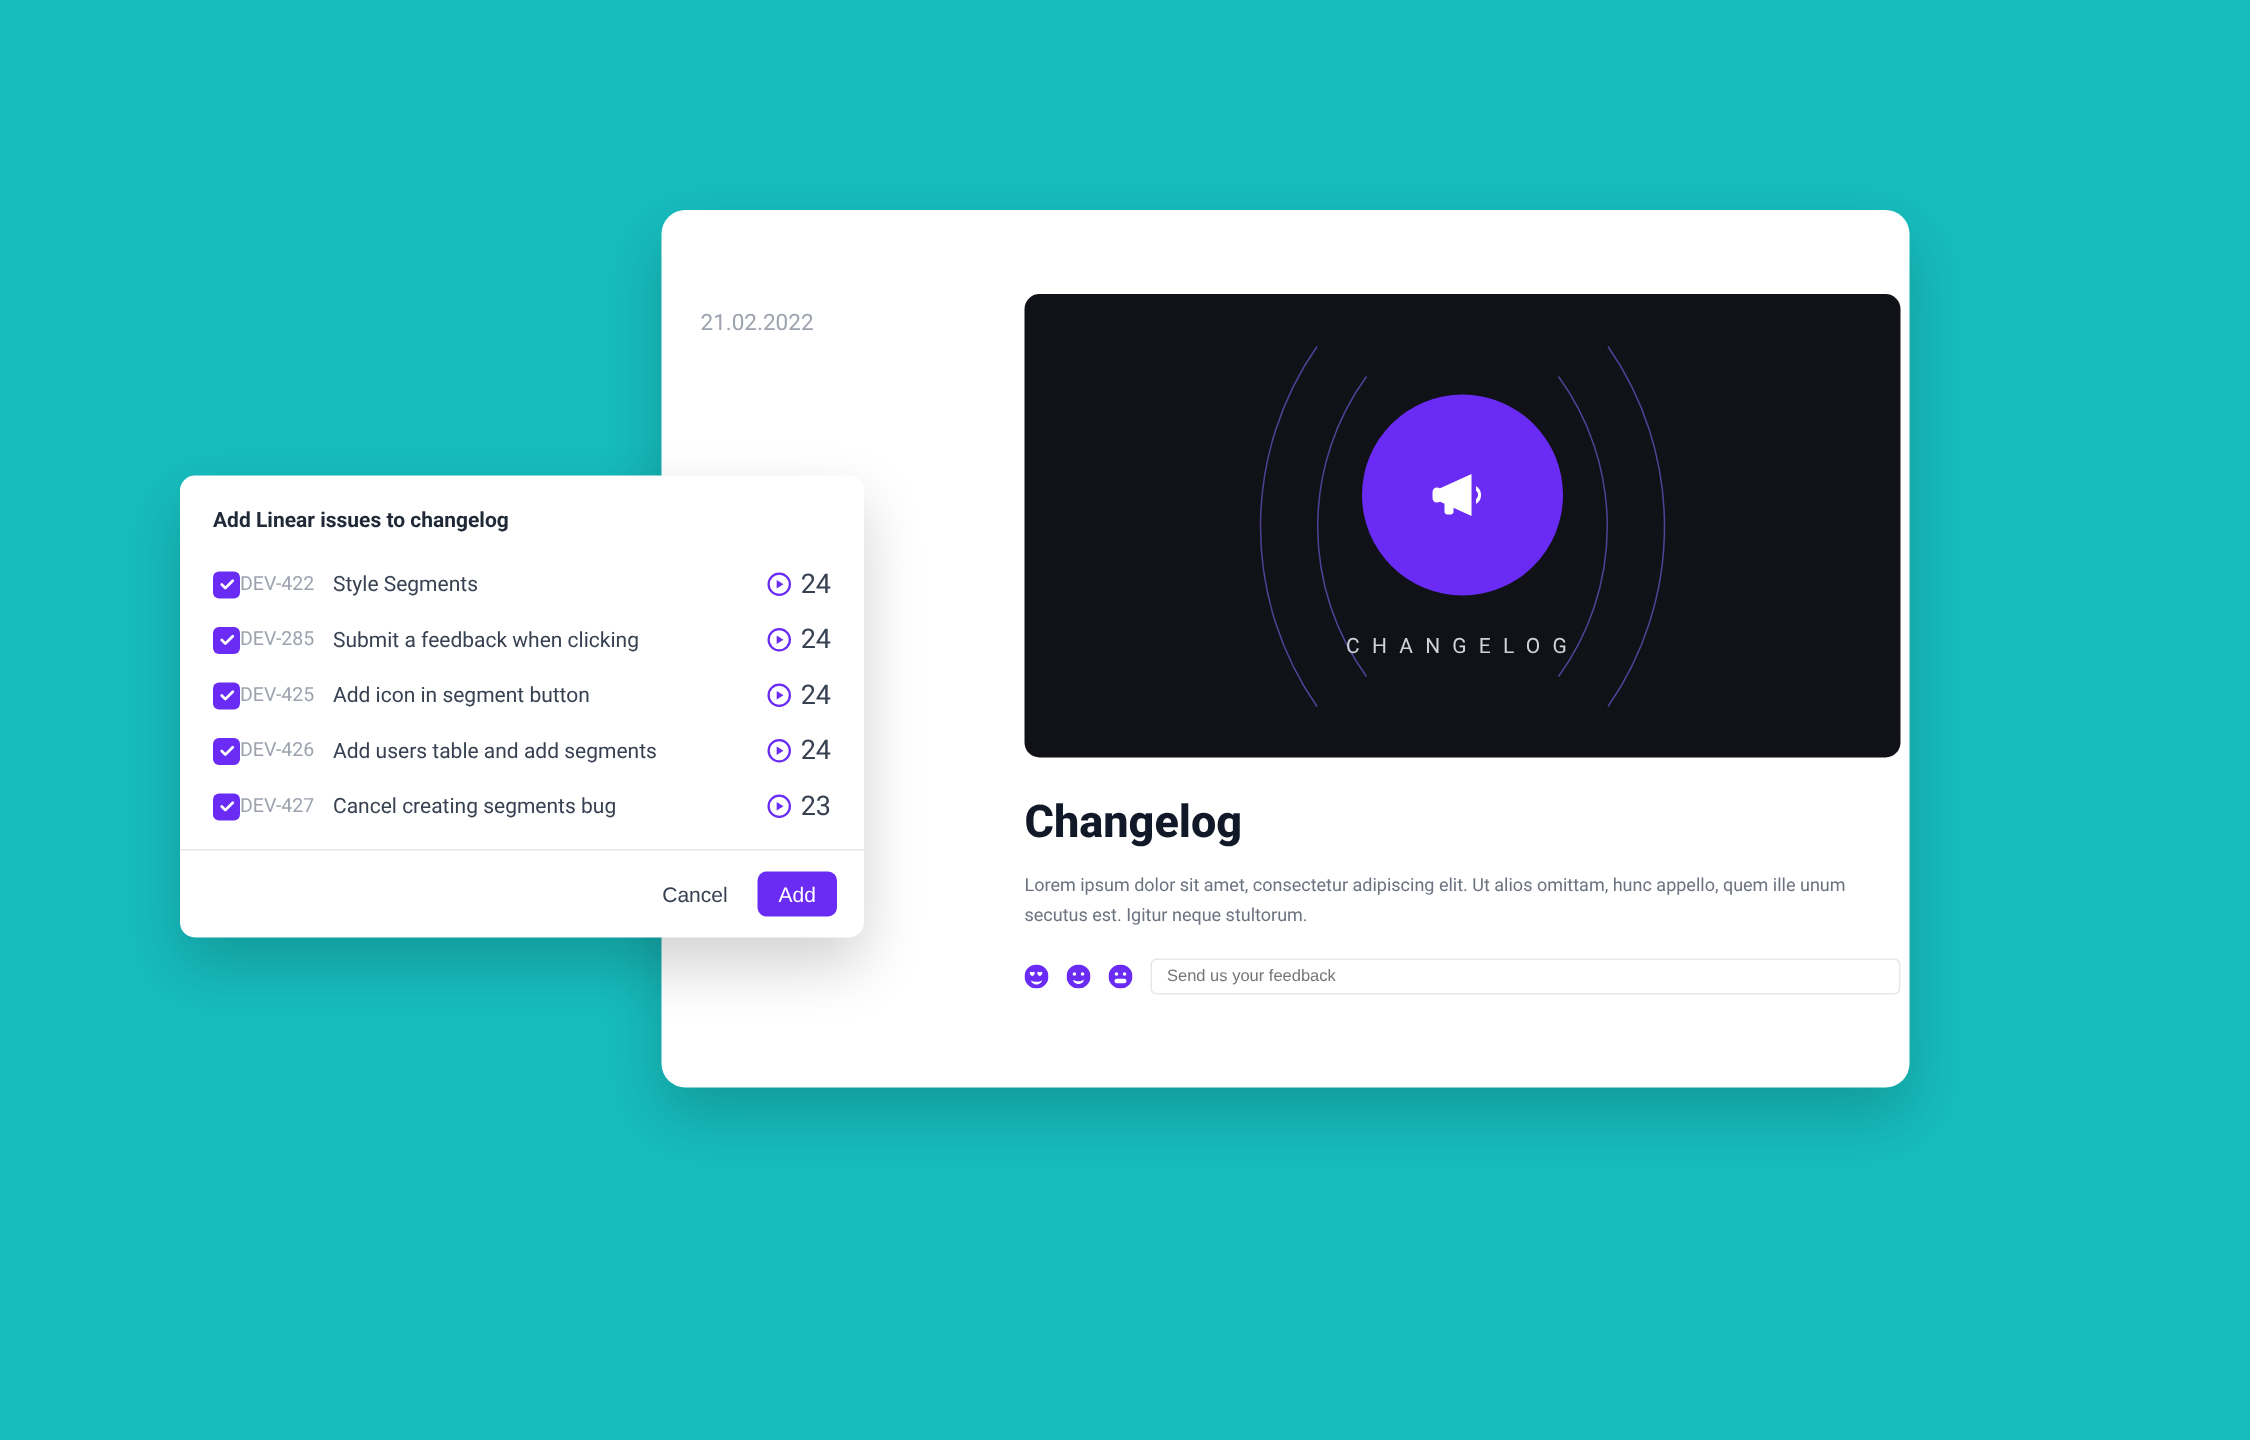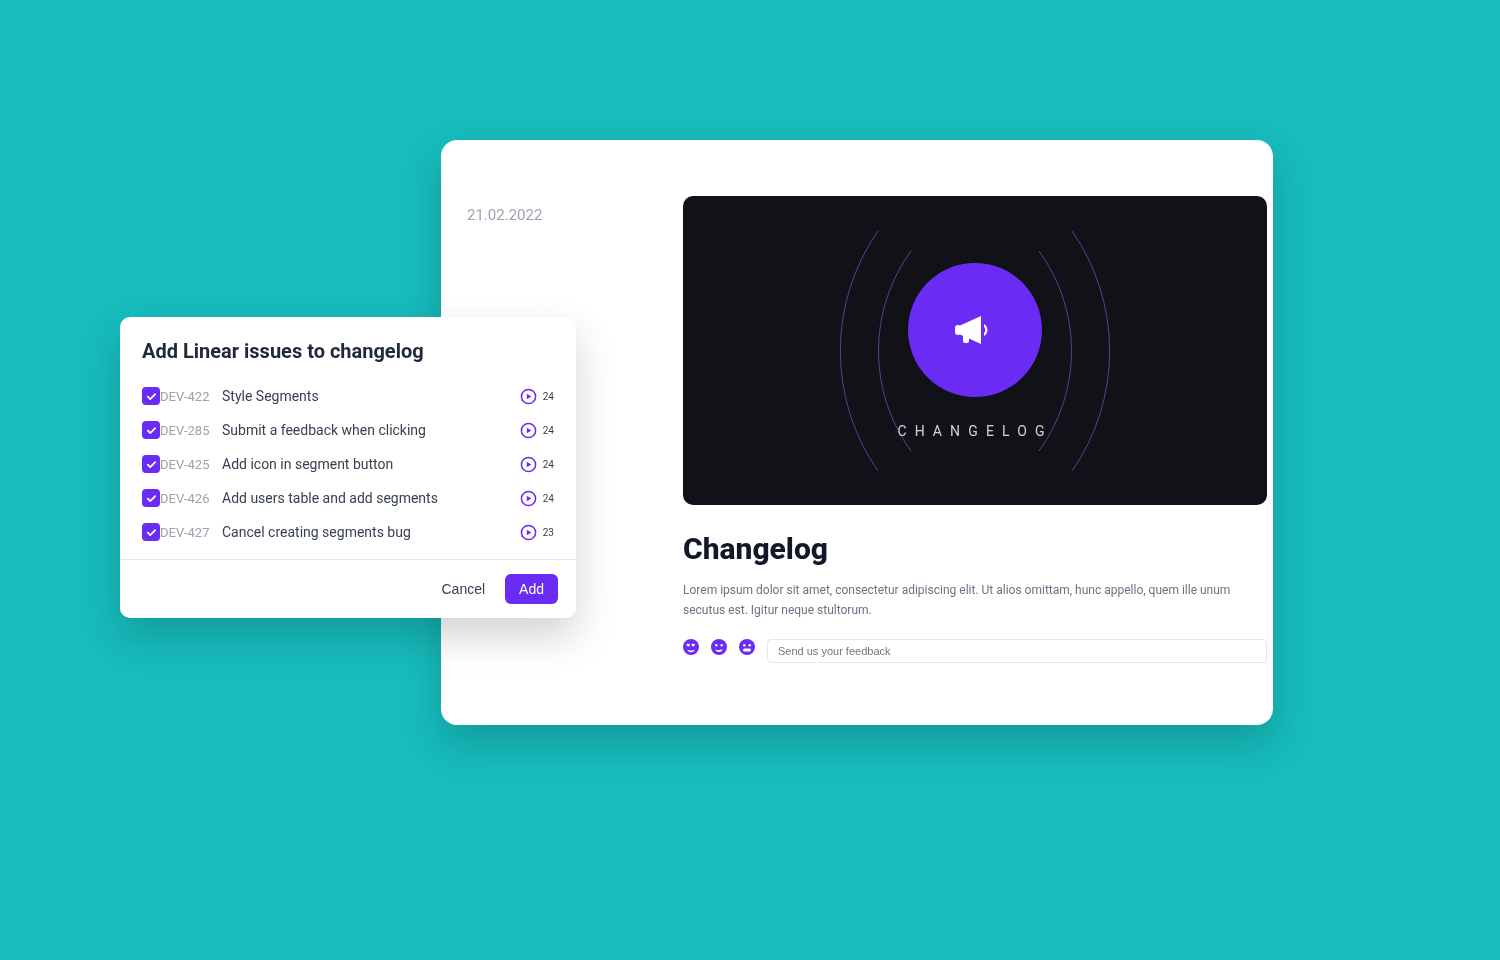--- a/index.html
+++ b/index.html
@@ -58,55 +58,55 @@
   }
 
   .changelog h1{
     margin:26px 0 14px;font-size:30px;font-weight:800;color:#111827;
   }
   .changelog p{
     margin:0 0 18px;color:var(--muted);font-size:12px;line-height:1.7;
     max-width:580px;
   }
   .feedback{
-    display:flex;align-items:flex-start;gap:12px;
+    display:flex;align-items:center;gap:12px;
   }
   .feedback .emoji{
     width:16px;height:16px;color:var(--purple);
   }
   .feedback input{
     flex:1;height:24px;border:1px solid var(--border);border-radius:4px;
     padding:0 10px;font-size:11px;color:#9ca3af;outline:none;
   }
 
   
   .modal{
     position:absolute;left:120px;top:317px;
     width:456px;background:#fff;border-radius:10px;
     box-shadow:var(--card-shadow);
     z-index:10;
   }
   .modal h2{
-    margin:0;padding:22px 22px 16px;font-size:20px;font-weight:700;
+    margin:0;padding:22px 22px 16px;font-size:14px;font-weight:700;
   }
   .issue-list{padding:0 22px 10px;}
   .issue{
     display:flex;align-items:center;
     padding:8px 0;font-size:14px;
   }
   .issue .cb{
     width:18px;height:18px;border-radius:4px;background:var(--purple);
     display:flex;align-items:center;justify-content:center;flex:none;
   }
   .issue .cb svg{width:11px;height:11px;}
   .issue .id{color:#9ca3af;font-size:13px;width:62px;flex:none;}
   .issue .title{color:#374151;flex:1;}
   .issue .status{display:flex;align-items:center;gap:6px;flex:none;}
   .issue .status svg{width:17px;height:17px;}
-  .issue .count{color:#374151;font-size:10px;}
+  .issue .count{color:#374151;font-size:18px;}
 
   .modal .footer{
     border-top:1px solid var(--border);
     display:flex;justify-content:flex-end;align-items:center;
     gap:14px;padding:14px 18px;
   }
   .btn-cancel{
     background:transparent;border:none;color:#374151;font-size:14px;cursor:pointer;
   }
   .btn-add{

